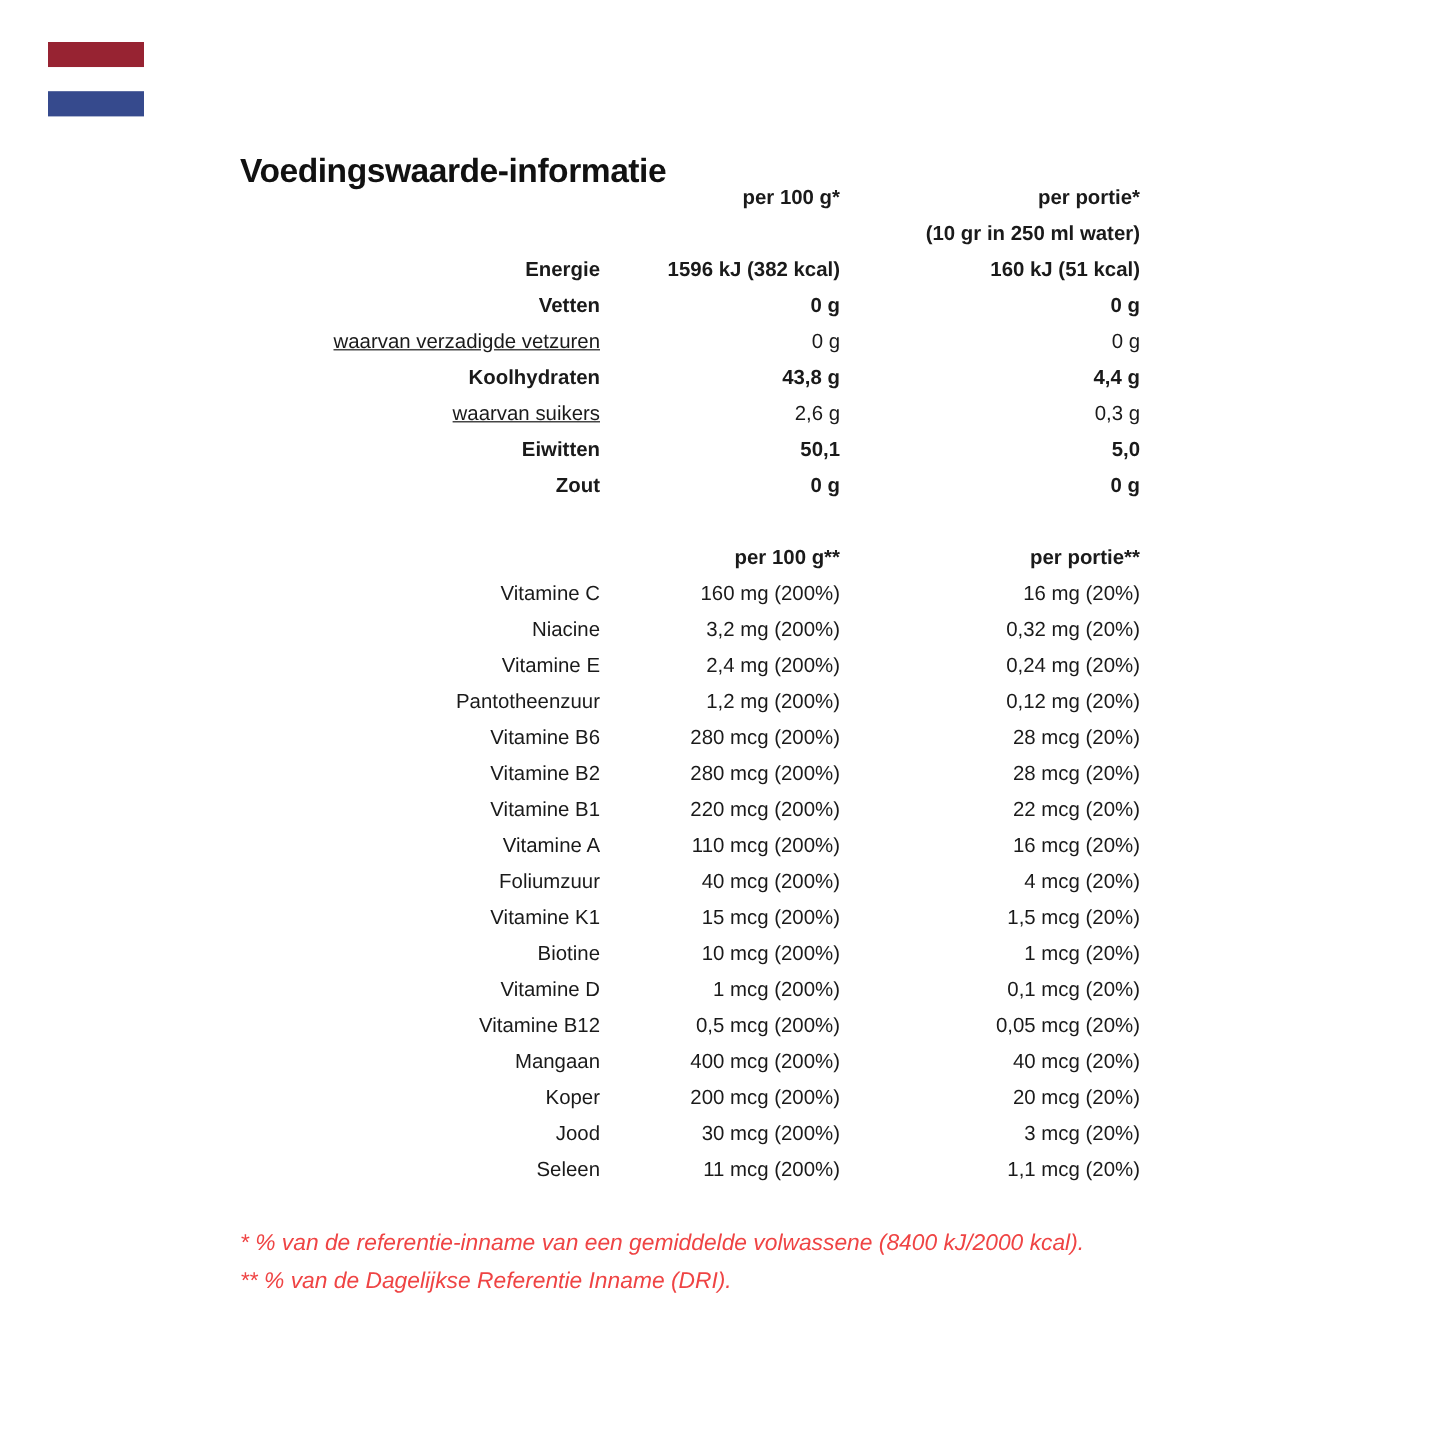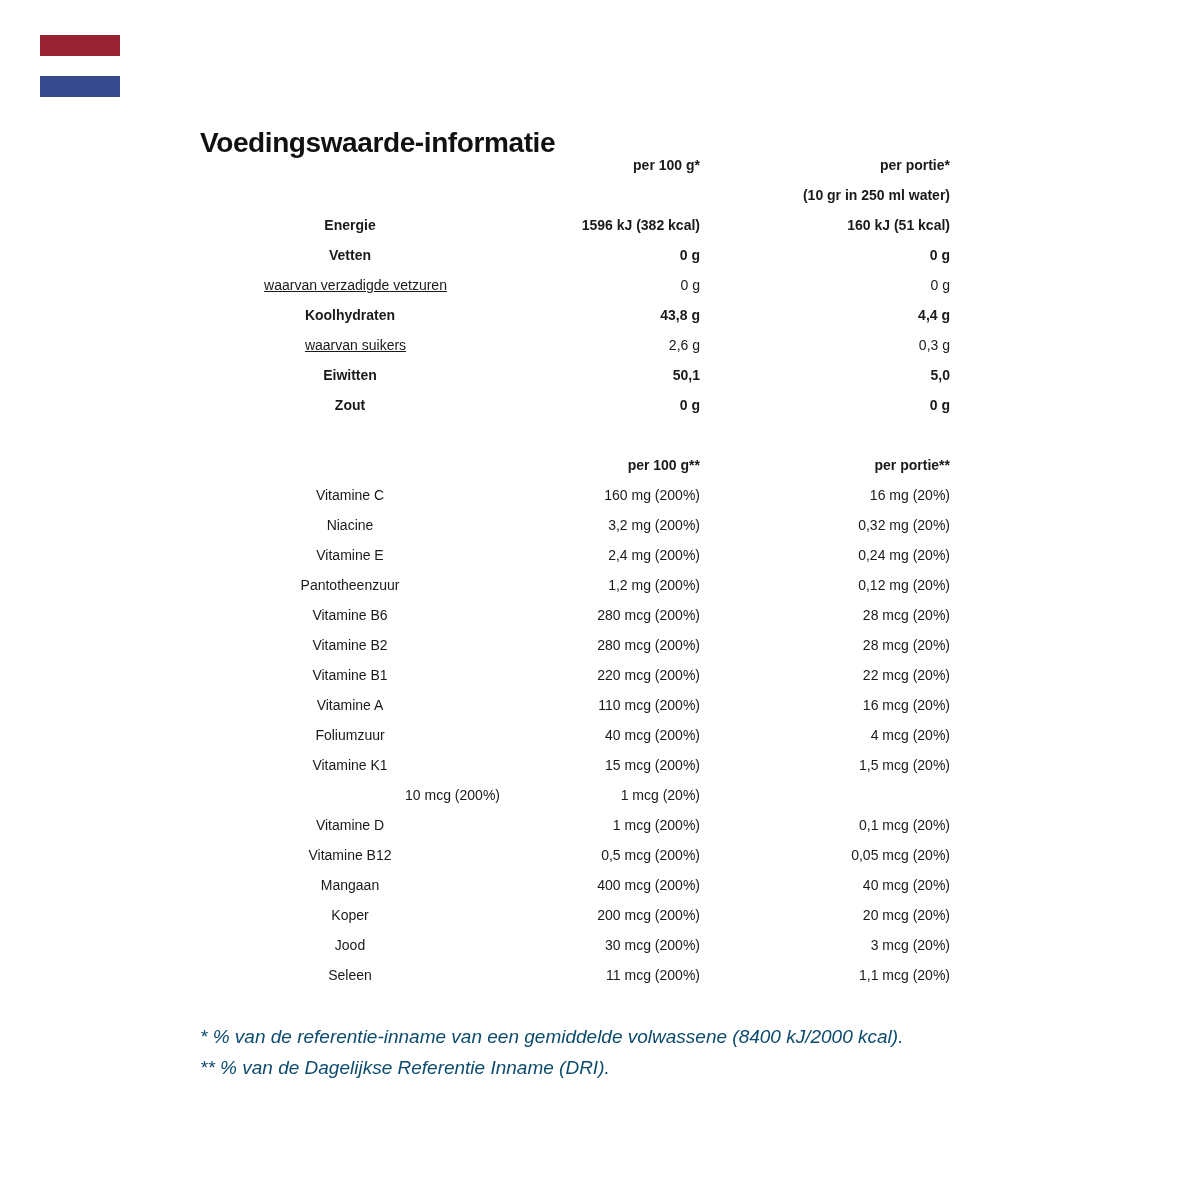--- a/index.html
+++ b/index.html
@@ -22,34 +22,34 @@
     line-height:34px; color:#111;
   }
 
   
   .table { position:absolute; left:200px; top:150px; width:750px; }
   .row {
     display:grid;
     grid-template-columns:300px 200px 250px;
     height:30px;
     align-items:center;
-    font-size:14px;
+    font-size:17px;
     white-space:nowrap;
   }
-  .row .c1 { text-align:center; }
+  .row .c1 { text-align:right; }
   .row .c2, .row .c3 { text-align:right; }
   .row.bold, .bold { font-weight:700; }
   .c1.indent { padding-left:11px;text-decoration:underline; }
   .spacer { height:30px; }
 
   
   .footnotes {
     position:absolute; left:200px; top:1021px;
     font-size:19px; font-style:italic; line-height:31px;
-    color:#0c4a6e;
+    color:#ef4444;
   }
 </style>
 </head>
 <body>
 
 <div class="flag">
   <div class="stripe" style="background: rgb(151, 35, 50);"></div>
   <div class="stripe" style="background: rgb(255, 255, 255);"></div>
   <div class="stripe" style="background: rgb(54, 74, 141);"></div>
 </div>
@@ -161,20 +161,21 @@
         <div class="c1">Foliumzuur</div>
         <div class="c2">40 mcg (200%)</div>
         <div class="c3">4 mcg (20%)</div>
       </div>
       <div class="row">
         <div class="c1">Vitamine K1</div>
         <div class="c2">15 mcg (200%)</div>
         <div class="c3">1,5 mcg (20%)</div>
       </div>
       <div class="row">
+        <div class="c1">Biotine</div>
         <div class="c2">10 mcg (200%)</div>
         <div class="c3">1 mcg (20%)</div>
       </div>
       <div class="row">
         <div class="c1">Vitamine D</div>
         <div class="c2">1 mcg (200%)</div>
         <div class="c3">0,1 mcg (20%)</div>
       </div>
       <div class="row">
         <div class="c1">Vitamine B12</div>

